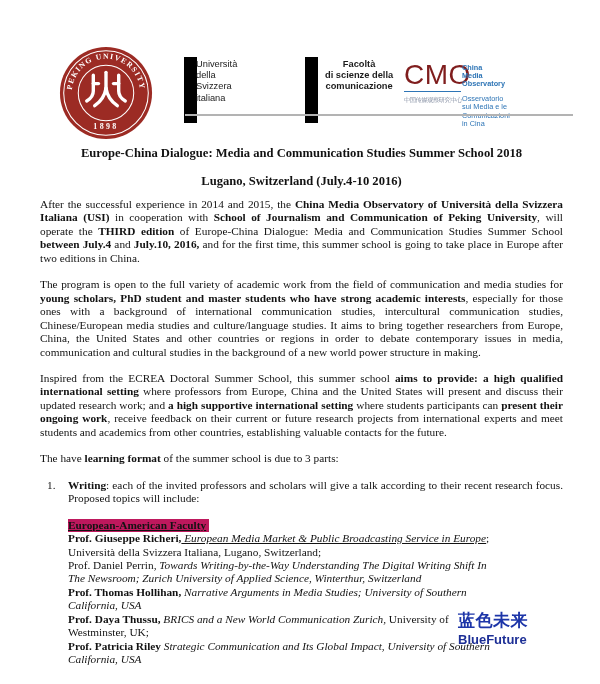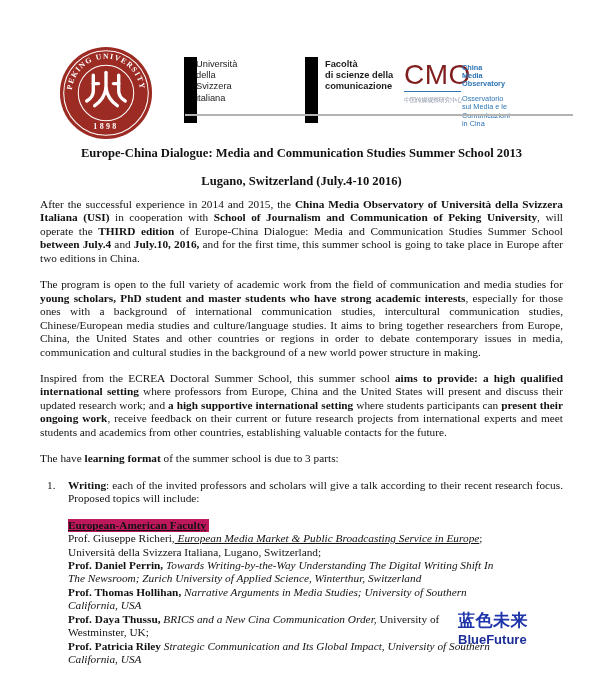--- a/index.html
+++ b/index.html
@@ -13,21 +13,21 @@
   
   .seal { position:absolute; left:59px; top:46px; }
   .hbar { position:absolute; top:57px; width:13px; height:66px; background:#000; }
   .bar-usi { left:184px; }
   .bar-fac { left:305px; }
   .usi-text, .fac-text {
     position:absolute; top:59px; font-family:"Liberation Sans", sans-serif;
     font-size:9.3px; line-height:11.2px; color:#1c1c1c; white-space:pre-line;
   }
   .usi-text { left:196px; }
-  .fac-text { left:325px; font-weight:bold; }
+  .fac-text { left:325px; font-weight:bold;text-align:center; }
   .header-rule { position:absolute; left:185px; top:114px; width:388px; height:2px; background:#b3b3b3; }
 
   .cmo { position:absolute; left:404px; top:63px; font-family:"Liberation Sans", sans-serif; }
   .cmo-row { display:flex; }
   .cmo-acronym { font-size:28px; line-height:24px; color:#7f1d1d; letter-spacing:0.5px; width:58px; }
   .cmo-en { font-size:7.3px; line-height:8.2px; color:#2e75b6; font-weight:bold; white-space:pre-line; padding-top:1px; }
   .cmo-rule { width:57px; height:1.5px; background:#2e75b6; margin:2px 0 2px 0; }
   .cmo-bottom { display:flex; margin-top:-11px; }
   .cmo-cn { width:58px; font-size:6.3px; color:#8a93a6; letter-spacing:-0.5px; padding-top:13px; }
   .cmo-it { font-size:7.3px; line-height:8.2px; color:#2e75b6; white-space:pre-line; padding-top:12px; }
@@ -100,42 +100,42 @@
       <div class="cmo-it">Osservatorio
 sui Media e le
 Comunicazioni
 in Cina</div>
     </div>
   </div>
 
   <div class="header-rule"></div>
 
   <div class="content">
-    <div class="title">Europe-China Dialogue: Media and Communication Studies Summer School 2013</div>
+    <div class="title">Europe-China Dialogue: Media and Communication Studies Summer School 2018</div>
     <div class="subtitle">Lugano, Switzerland (July.4-10 2016)</div>
 
     <p class="para"><span>After the successful experience in 2014 and 2015, the </span><span style="font-weight: bold;">China Media Observatory of Università della Svizzera Italiana (USI)</span><span> in cooperation with </span><span style="font-weight: bold;">School of Journalism and Communication of Peking University</span><span>, will operate the </span><span style="font-weight: bold;">THIRD edition</span><span> of Europe-China Dialogue: Media and Communication Studies Summer School </span><span style="font-weight: bold;">between July.4</span><span> and </span><span style="font-weight: bold;">July.10, 2016,</span><span> and for the first time, this summer school is going to take place in Europe after two editions in China.</span></p>
     <p class="para"><span>The program is open to the full variety of academic work from the field of communication and media studies for </span><span style="font-weight: bold;">young scholars, PhD student and master students who have strong academic interests</span><span>, especially for those ones with a background of international communication studies, intercultural communication studies, Chinese/European media studies and culture/language studies. It aims to bring together researchers from Europe, China, the United States and other countries or regions in order to debate contemporary issues in media, communication and cultural studies in the background of a new world power structure in making.</span></p>
     <p class="para"><span>Inspired from the ECREA Doctoral Summer School, this summer school </span><span style="font-weight: bold;">aims to provide: a high qualified international setting</span><span> where professors from Europe, China and the United States will present and discuss their updated research work; and </span><span style="font-weight: bold;">a high supportive international setting</span><span> where students participants can </span><span style="font-weight: bold;">present their ongoing work</span><span>, receive feedback on their current or future research projects from international experts and meet students and academics from other countries, establishing valuable contacts for the future.</span></p>
     <p class="para"><span>The have </span><span style="font-weight: bold;">learning format</span><span> of the summer school is due to 3 parts:</span></p>
 
     <div class="list-item">
       <span class="list-num">1.</span>
       <span><span style="font-weight: bold;">Writing</span><span>: each of the invited professors and scholars will give a talk according to their recent research focus. Proposed topics will include:</span></span>
     </div>
 
     <div class="faculty">
       <span class="fac-head">European-American Faculty</span>
-      <div class="fac-entry"><span style="font-weight: normal;">Prof. Giuseppe Richeri,</span><span style="font-style: italic; text-decoration: underline;"> European Media Market &amp; Public Broadcasting Service in Europe</span><span>;
+      <div class="fac-entry"><span style="font-weight: bold;">Prof. Giuseppe Richeri,</span><span style="font-style: italic; text-decoration: underline;"> European Media Market &amp; Public Broadcasting Service in Europe</span><span>;
 Università della Svizzera Italiana, Lugano, Switzerland;</span></div>
-      <div class="fac-entry"><span style="font-weight: bold; text-align: center;">Prof. Daniel Perrin,</span><span style="font-style: italic;"> Towards Writing-by-the-Way Understanding The Digital Writing Shift In
+      <div class="fac-entry"><span style="font-weight: normal; text-align: center;">Prof. Daniel Perrin,</span><span style="font-style: italic;"> Towards Writing-by-the-Way Understanding The Digital Writing Shift In
 The Newsroom; Zurich University of Applied Science, Winterthur, Switzerland</span></div>
       <div class="fac-entry"><span style="font-weight: bold;">Prof. Thomas Hollihan,</span><span style="font-style: italic;"> Narrative Arguments in Media Studies; University of Southern
 California, USA</span></div>
-      <div class="fac-entry"><span style="font-weight: bold;">Prof. Daya Thussu,</span><span style="font-style: italic;"> BRICS and a New Cina Communication Order,</span><span> University of
+      <div class="fac-entry"><span style="font-weight: bold;">Prof. Daya Thussu,</span><span style="font-style: italic;"> BRICS and a New World Communication Zurich,</span><span> University of
 Westminster, UK;</span></div>
       <div class="fac-entry"><span style="font-weight: bold;">Prof. Patricia Riley</span><span style="font-style: italic;"> Strategic Communication and Its Global Impact, University of Southern
 California, USA</span></div>
     </div>
   </div>
 
   <div class="bluefuture">
     <div class="bf-cn">蓝色未来</div>
     <div class="bf-en">BlueFuture</div>
   </div>

